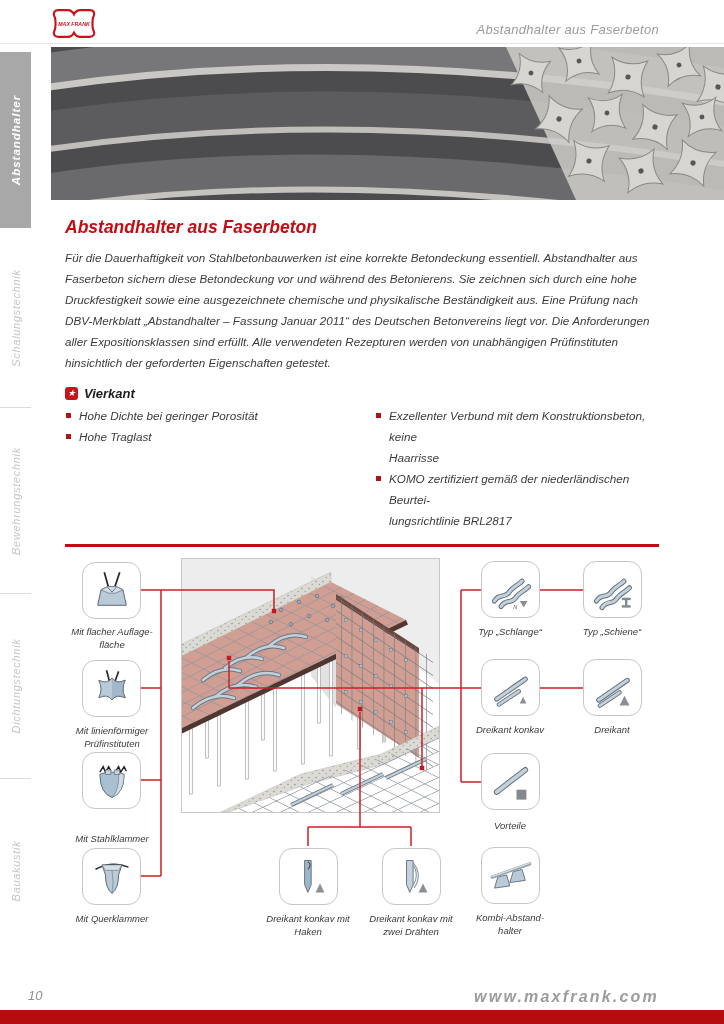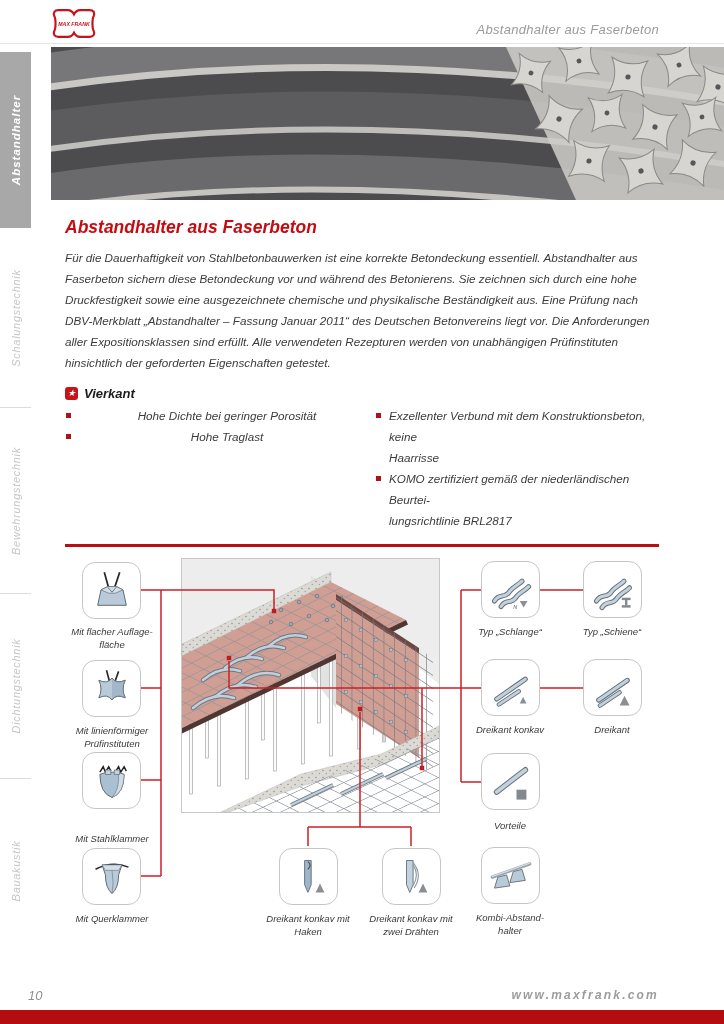--- a/index.html
+++ b/index.html
@@ -20,35 +20,35 @@
   .hero{position:absolute;left:51px;top:47px;}
   
   .content{position:absolute;left:65px;top:217px;width:594px;}
   h1.title{margin:0 0 9px 0;font-size:17.5px;font-weight:bold;color:#c40d13;}
   .intro{font-size:11.7px;line-height:21px;margin:0;}
   .ben-head{display:flex;align-items:center;gap:6px;margin-top:13px;margin-bottom:4px;}
   .star-badge{width:13px;height:13px;background:#c8131b;border-radius:3px;color:#fff;font-size:9px;
               display:flex;align-items:center;justify-content:center;line-height:1;}
   .ben-title{font-size:13px;font-weight:bold;color:#1c1c1c;}
   .cols{display:flex;}
-  .col-l{width:310px;text-align:center;}
+  .col-l{width:310px;}
   .col-r{width:284px;}
   ul.bl{list-style:none;margin:0;padding:0;font-size:11.7px;line-height:21px;}
   ul.bl li{position:relative;padding-left:14px;}
   ul.bl li::before{content:"";position:absolute;left:1px;top:8px;width:5px;height:5px;background:#b01116;}
   .redrule{margin-top:13px;height:3px;background:#bb0e13;}
   
   .illu{position:absolute;left:181px;top:558px;}
   .overlay{position:absolute;left:0;top:0;pointer-events:none;}
   .dbox{position:absolute;width:59px;height:57px;background:#fff;border:1.4px solid #c6c6c6;border-radius:13px;
         box-sizing:border-box;display:flex;align-items:center;justify-content:center;}
   .dlabel{position:absolute;width:120px;text-align:center;font-size:9.5px;line-height:13px;color:#3a3a3a;}
   
   .pageno{position:absolute;left:28px;top:988px;font-size:13px;color:#8f8f8f;}
-  .site{position:absolute;right:65px;top:988px;font-size:12px;font-weight:bold;letter-spacing:2.2px;color:#9c9c9c;}
+  .site{position:absolute;right:65px;top:988px;font-size:16px;font-weight:bold;letter-spacing:2.2px;color:#9c9c9c;}
   .footbar{position:absolute;left:0;bottom:0;width:724px;height:14px;background:#b30d10;}
 </style>
 </head>
 <body>
 
 <div class="page">
 
   <div class="header">
     <div class="logo">
       <svg width="46" height="31" viewBox="0 0 44 30">

